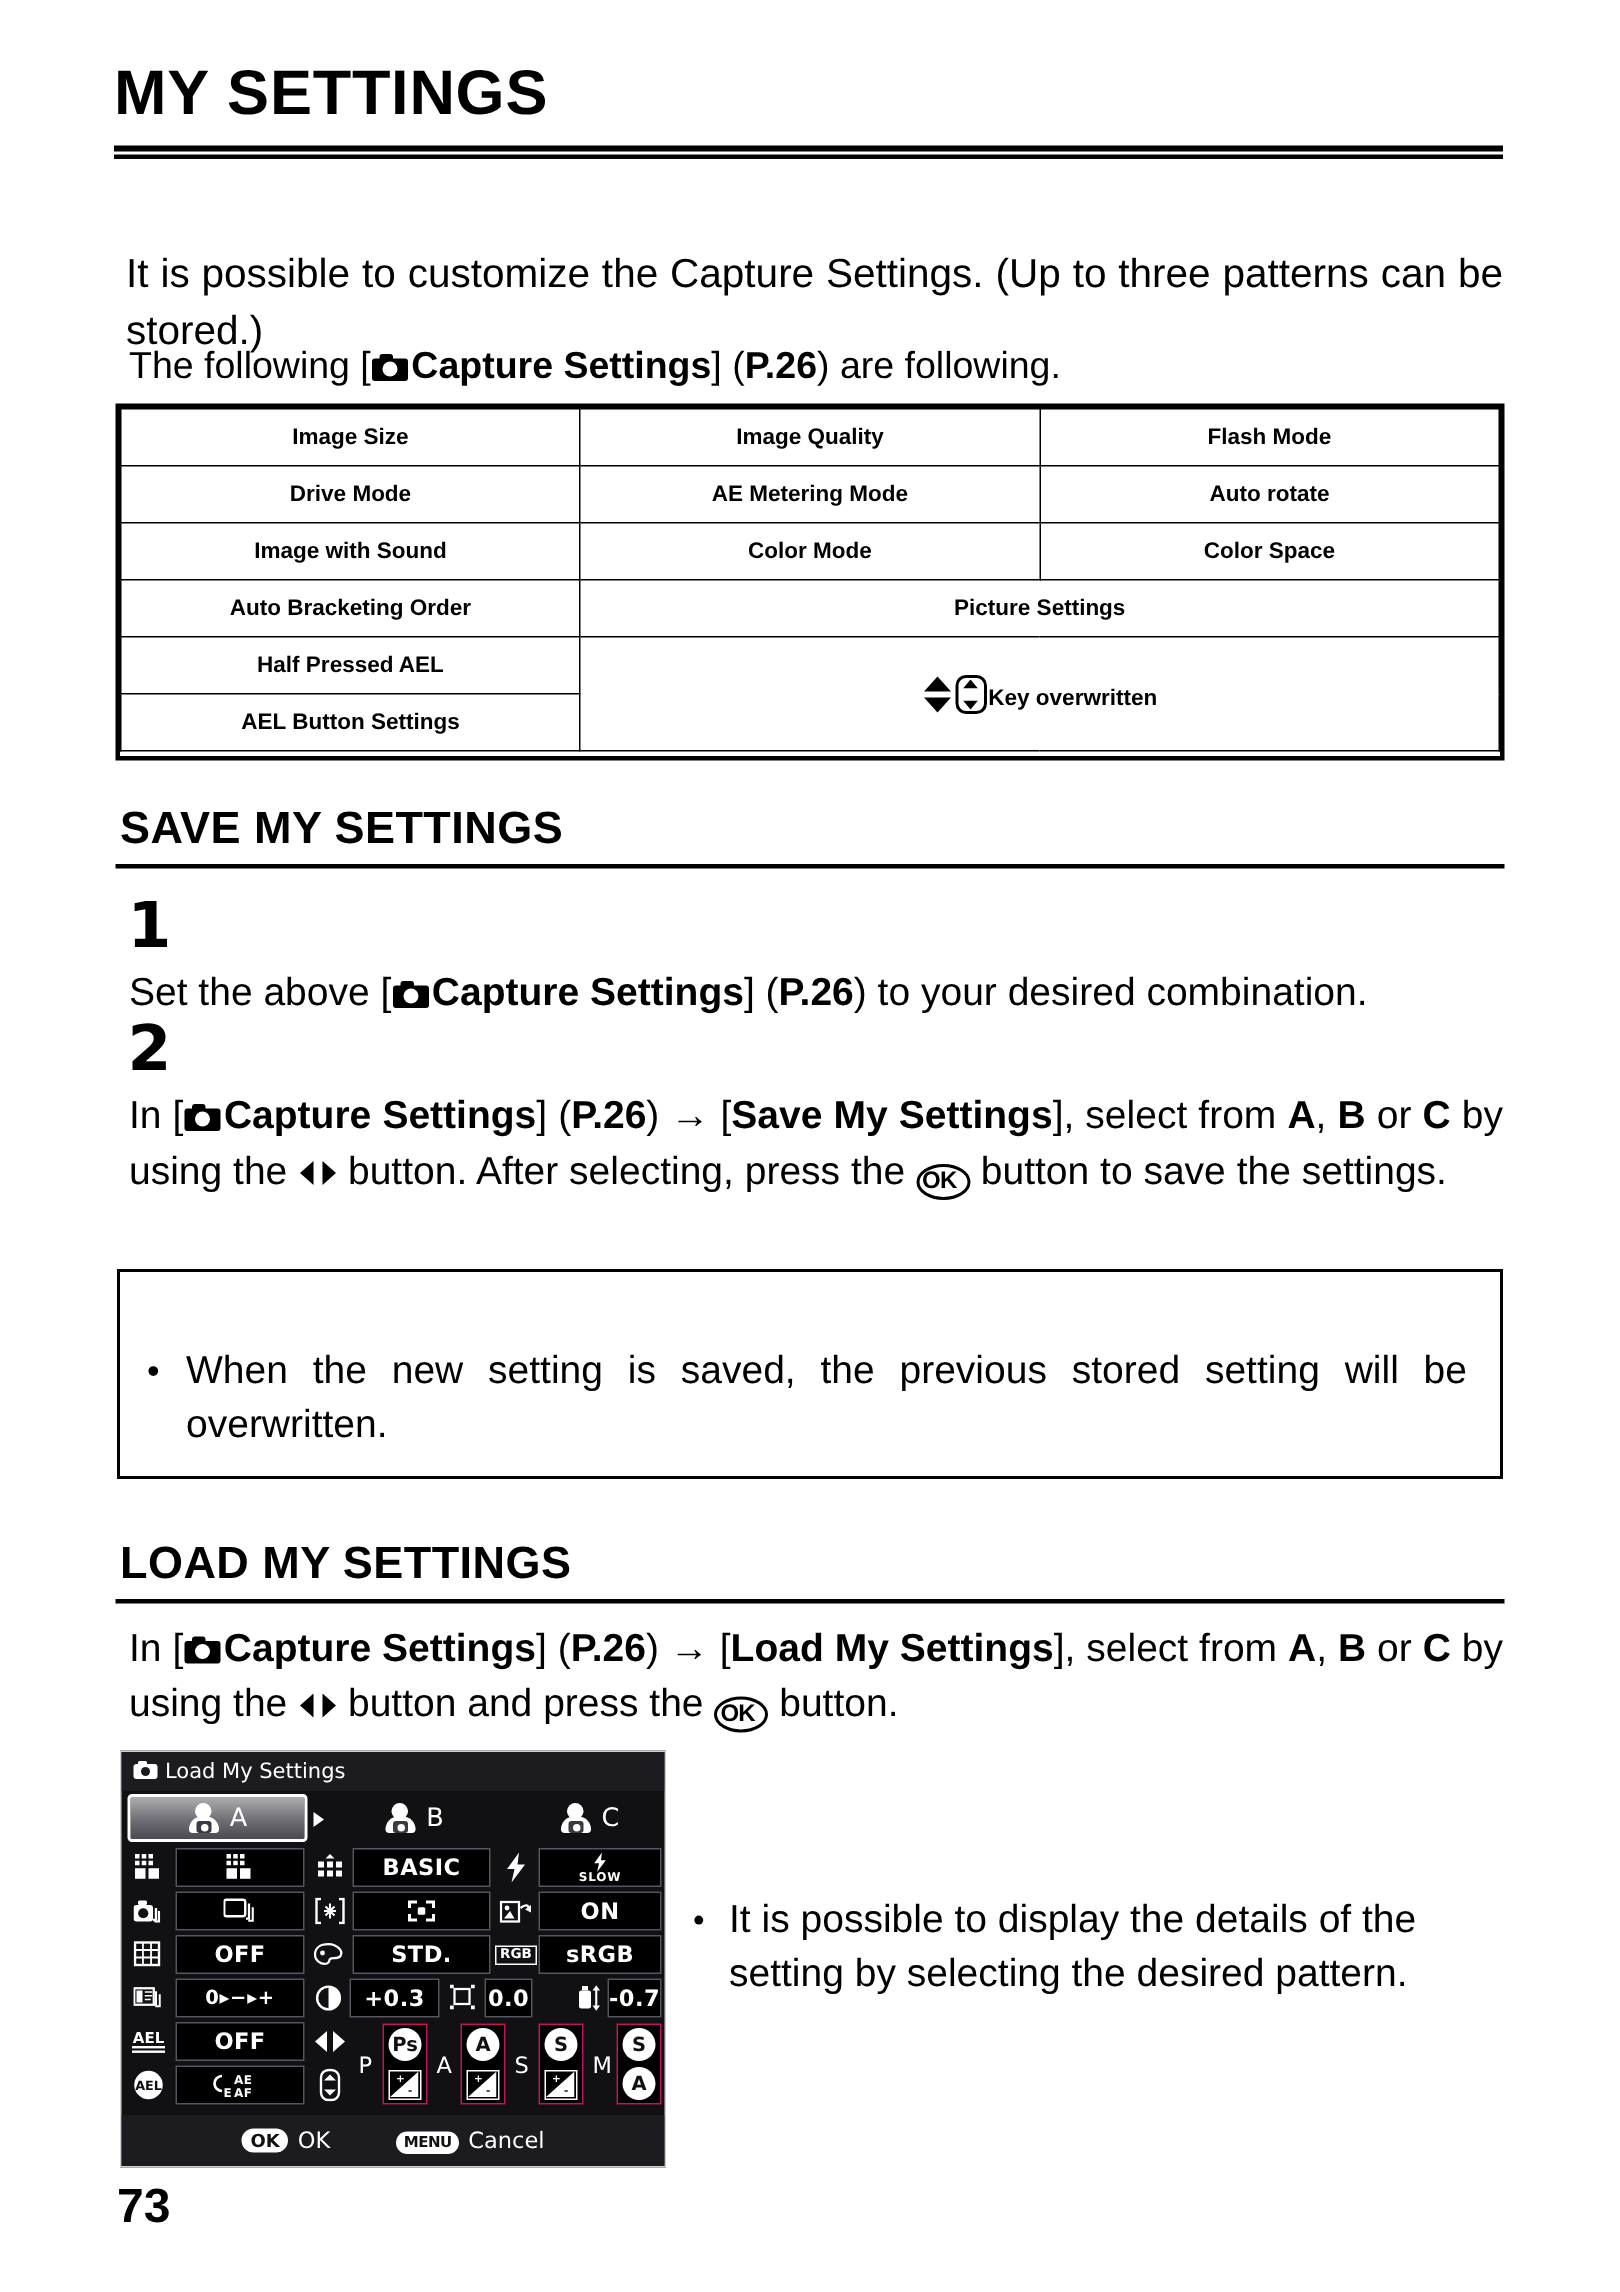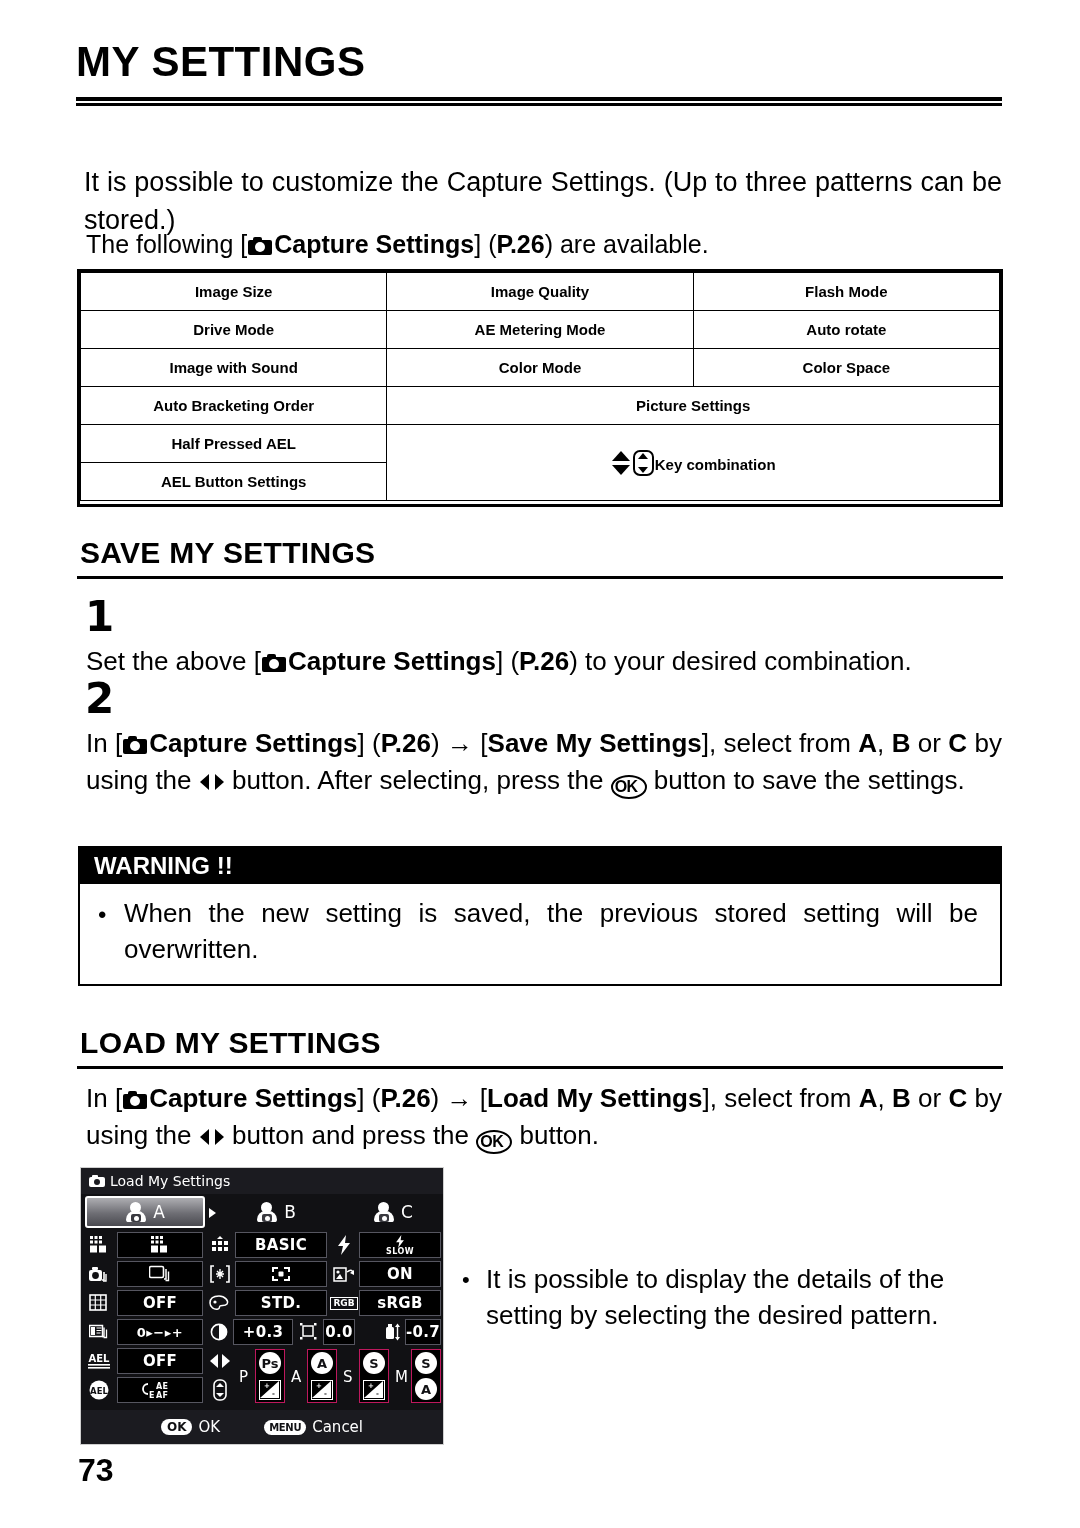--- a/index.html
+++ b/index.html
@@ -539,21 +539,21 @@
 <body>
 
 <div class="page">
 
   <div class="main-title">MY SETTINGS</div>
   <div class="title-rule"></div>
 
   <div class="intro">It is possible to customize the Capture Settings. (Up to three patterns can be stored.)</div>
 
   <div class="following">
-    <span>The following [</span><span class="cam-icon"><span class="body"></span><span class="hump"></span><span class="lens"></span></span><span class="bold">Capture Settings</span><span>] (</span><span class="bold">P.26</span><span>) are available.</span>
+    <span>The following [</span><span class="cam-icon"><span class="body"></span><span class="hump"></span><span class="lens"></span></span><span class="bold">Capture Settings</span><span>] (</span><span class="bold">P.26</span><span>) are following.</span>
   </div>
 
   <table class="settings-table">
     <tbody>
         <tr>
       <td>Image Size</td>
       <td>Image Quality</td>
       <td>Flash Mode</td>
     </tr>
     <tr>
@@ -570,21 +570,21 @@
       <td>Auto Bracketing Order</td>
       <td colspan="2">Picture Settings</td>
     </tr>
     <tr>
       <td>Half Pressed AEL</td>
       <td colspan="2" rowspan="2" class="key-cell">
         <span class="ud-filled"></span><span class="ud-box"><svg class="cv up" viewBox="0 0 10 6">
                 <polygon points="5,0 10,6 0,6" fill="#000"></polygon>
               </svg><svg class="cv dn" viewBox="0 0 10 6">
                 <polygon points="0,0 10,0 5,6" fill="#000"></polygon>
-              </svg></span><span class="bold">Key combination</span>
+              </svg></span><span class="bold">Key overwritten</span>
       </td>
     </tr>
     <tr>
       <td>AEL Button Settings</td>
     </tr>
   </tbody>
     </table>
   <div class="tbl-outer"></div>
 
   <div class="sec-head" style="left:80px; top:536px;">SAVE MY SETTINGS</div>
@@ -594,21 +594,20 @@
   <div class="step-text" style="left:86px; top:643px;">
     <span>Set the above [</span><span class="cam-icon"><span class="body"></span><span class="hump"></span><span class="lens"></span></span><span class="bold">Capture Settings</span><span>] (</span><span class="bold">P.26</span><span>) to your desired combination.</span>
   </div>
 
   <div class="step-num" style="left:85px; top:678px;">2</div>
   <div class="step-text just" style="left:86px; top:725px; width:916px;">
     <span>In [</span><span class="cam-icon"><span class="body"></span><span class="hump"></span><span class="lens"></span></span><span class="bold">Capture Settings</span><span>] (</span><span class="bold">P.26</span><span>) </span><span>→</span><span> [</span><span class="bold">Save My Settings</span><span>], select from </span><span class="bold">A</span><span>, </span><span class="bold">B</span><span> or </span><span class="bold">C</span><span> by using the </span><span class="lr-glyph"></span><span> button. After selecting, press the </span><span class="ok-glyph">OK</span><span> button to save the settings.</span>
   </div>
 
   <div class="warn-box">
-    <div class="warn-head">WARNING !!</div>
     <div class="warn-body">
       <span class="bullet">•</span>
       <span class="btext">When the new setting is saved, the previous stored setting will be overwritten.</span>
     </div>
   </div>
 
   <div class="sec-head" style="left:80px; top:1026px;">LOAD MY SETTINGS</div>
   <div class="sec-rule" style="left:77px; top:1066px;"></div>
 
   <div class="step-text just" style="left:86px; top:1080px; width:916px;">

